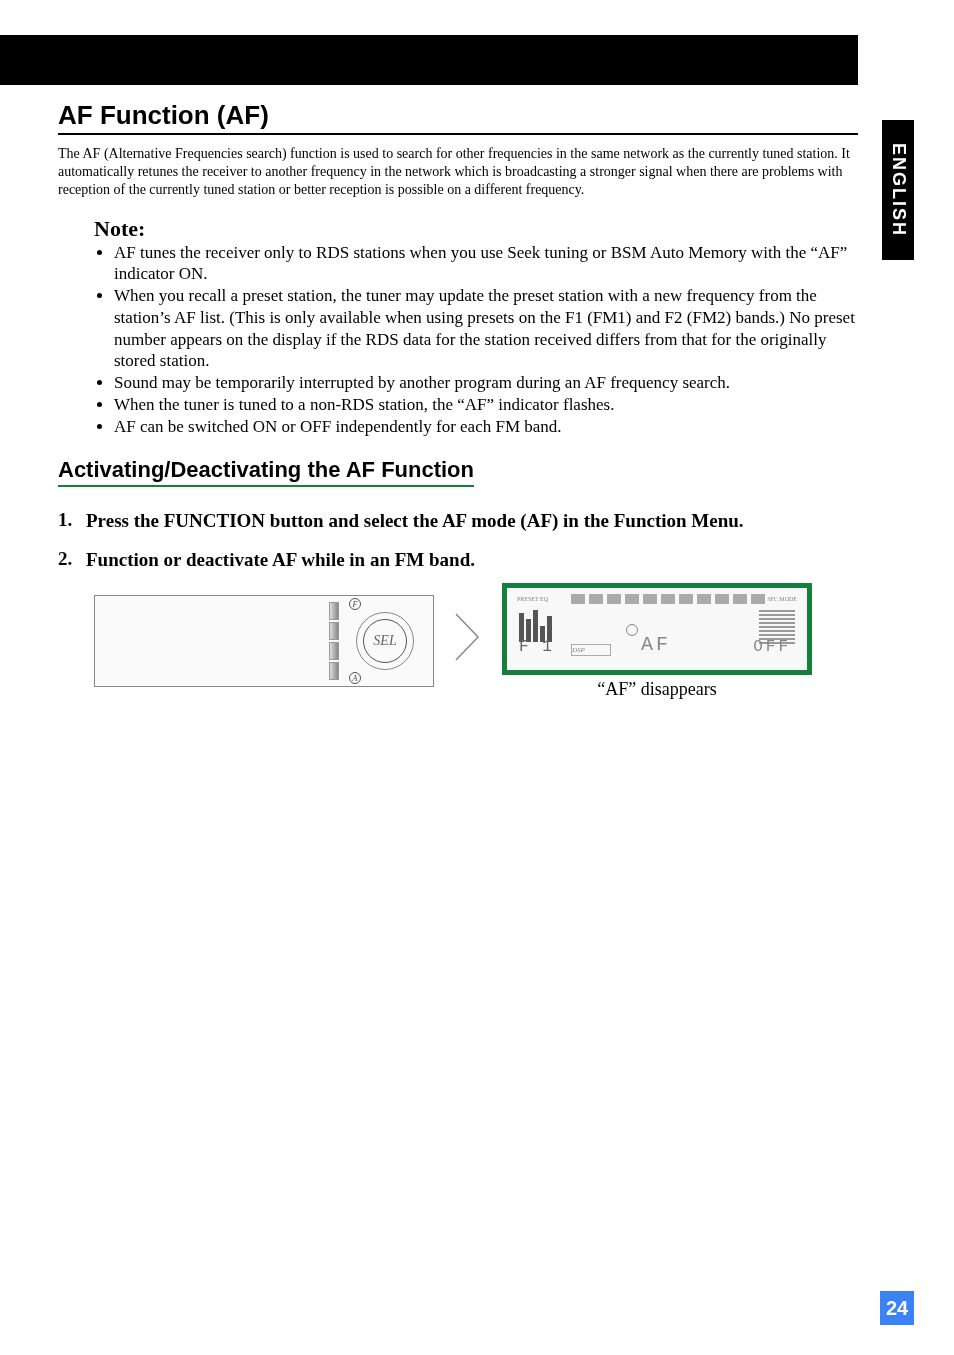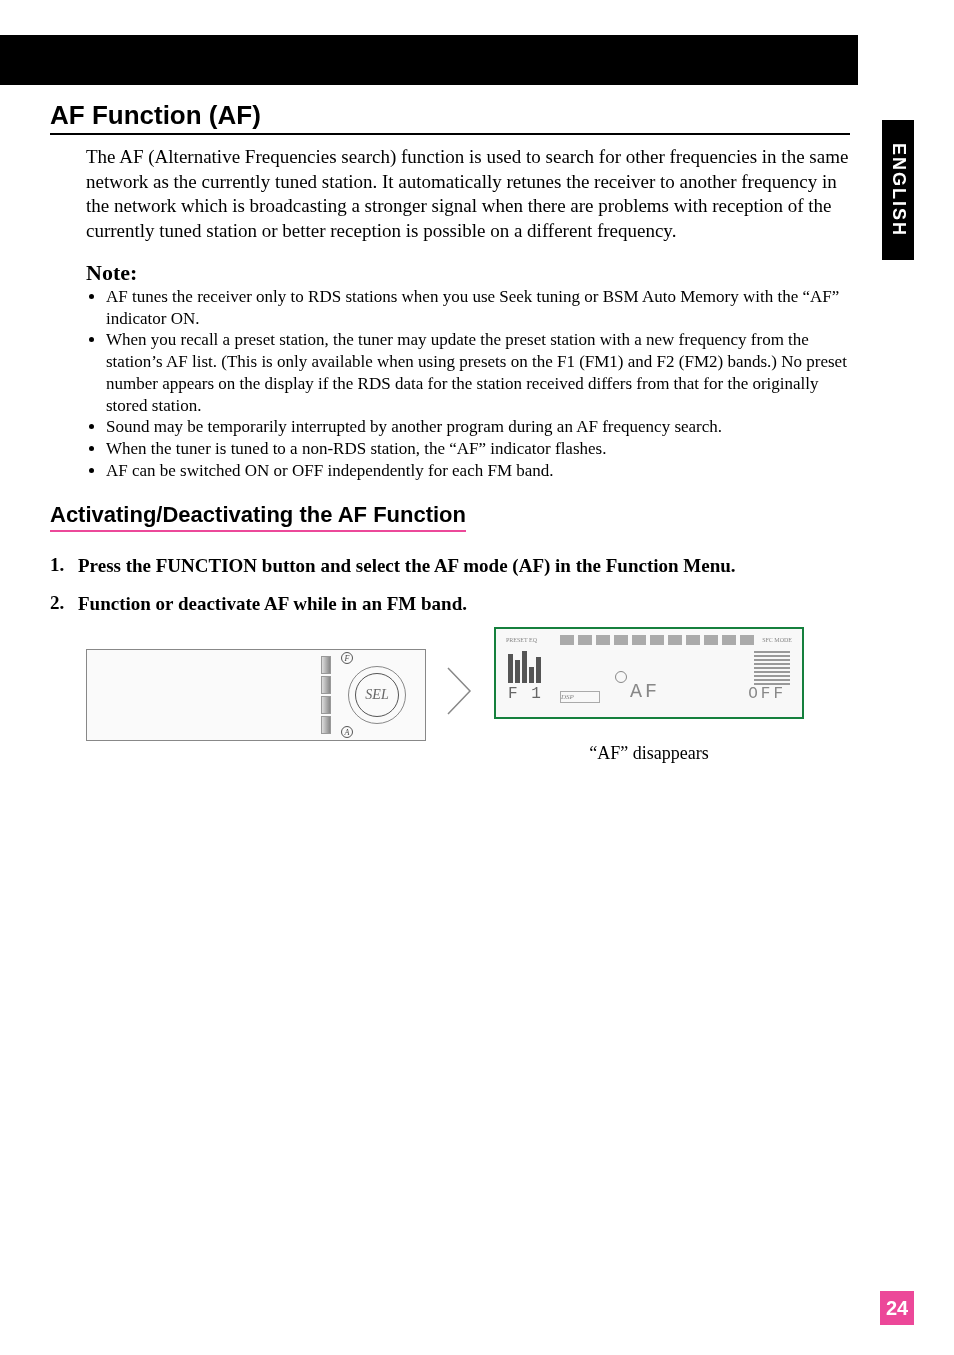--- a/index.html
+++ b/index.html
@@ -33,35 +33,34 @@
       align-items: center;
       justify-content: center;
       font-family: Arial, sans-serif;
       font-weight: bold;
       font-size: 18px;
       letter-spacing: 2px;
     }
     .content {
       position: absolute;
       top: 100px;
-      left: 50px;
+      left: 58px;
       width: 800px;
     }
     .main-heading {
       font-family: Arial, Helvetica, sans-serif;
       font-weight: bold;
       font-size: 26px;
       border-bottom: 2px solid #000;
       padding-bottom: 2px;
       margin-bottom: 10px;
     }
     .body-para {
-      font-size: 19px;
+      font-size: 14px;
       line-height: 1.3;
-      margin-left: 36px;
       margin-bottom: 8px;
     }
     .note-label {
       font-weight: bold;
       font-size: 22px;
       margin-left: 36px;
       margin-top: 16px;
     }
     .note-list {
       list-style: disc;
@@ -70,21 +69,21 @@
       line-height: 1.28;
     }
     .note-list li {
       margin-bottom: 0px;
     }
     .sub-heading {
       font-family: Arial, Helvetica, sans-serif;
       font-weight: bold;
       font-size: 22px;
       display: inline-block;
-      border-bottom: 2px solid #ec4899;
+      border-bottom: 2px solid #15803d;
       padding-bottom: 2px;
       margin-top: 20px;
       margin-bottom: 8px;
     }
     .step-row {
       display: flex;
       margin-top: 14px;
       margin-bottom: 6px;
     }
     .step-num {
@@ -174,21 +173,21 @@
     .f-label { right: 72px; top: 2px; }
     .a-label { right: 72px; bottom: 2px; }
     .arrow {
       font-size: 40px;
       color: #888;
       font-family: Arial;
     }
     .display-box {
       width: 310px;
       height: 92px;
-      border: 2px solid #15803d;
+      border: 5px solid #15803d;
       position: relative;
       background: #f8f8f8;
       padding: 4px;
     }
     .display-inner {
       height: 100%;
       position: relative;
     }
     .eq-bars {
       position: absolute;
@@ -261,34 +260,34 @@
       position: absolute;
       left: 115px;
       bottom: 30px;
       width: 12px;
       height: 12px;
       border: 1px solid #888;
       border-radius: 50%;
     }
     .caption {
       font-size: 18px;
-      margin-top: 24px;
+      margin-top: 4px;
     }
     .display-col {
       display: flex;
       flex-direction: column;
       align-items: center;
     }
     .page-number {
       position: absolute;
       bottom: 30px;
       right: 40px;
       width: 34px;
       height: 34px;
-      background: #ec4899;
+      background: #3b82f6;
       color: #fff;
       font-family: Arial, sans-serif;
       font-weight: bold;
       font-size: 20px;
       display: flex;
       align-items: center;
       justify-content: center;
     }
     .preset-label {
       position: absolute;

